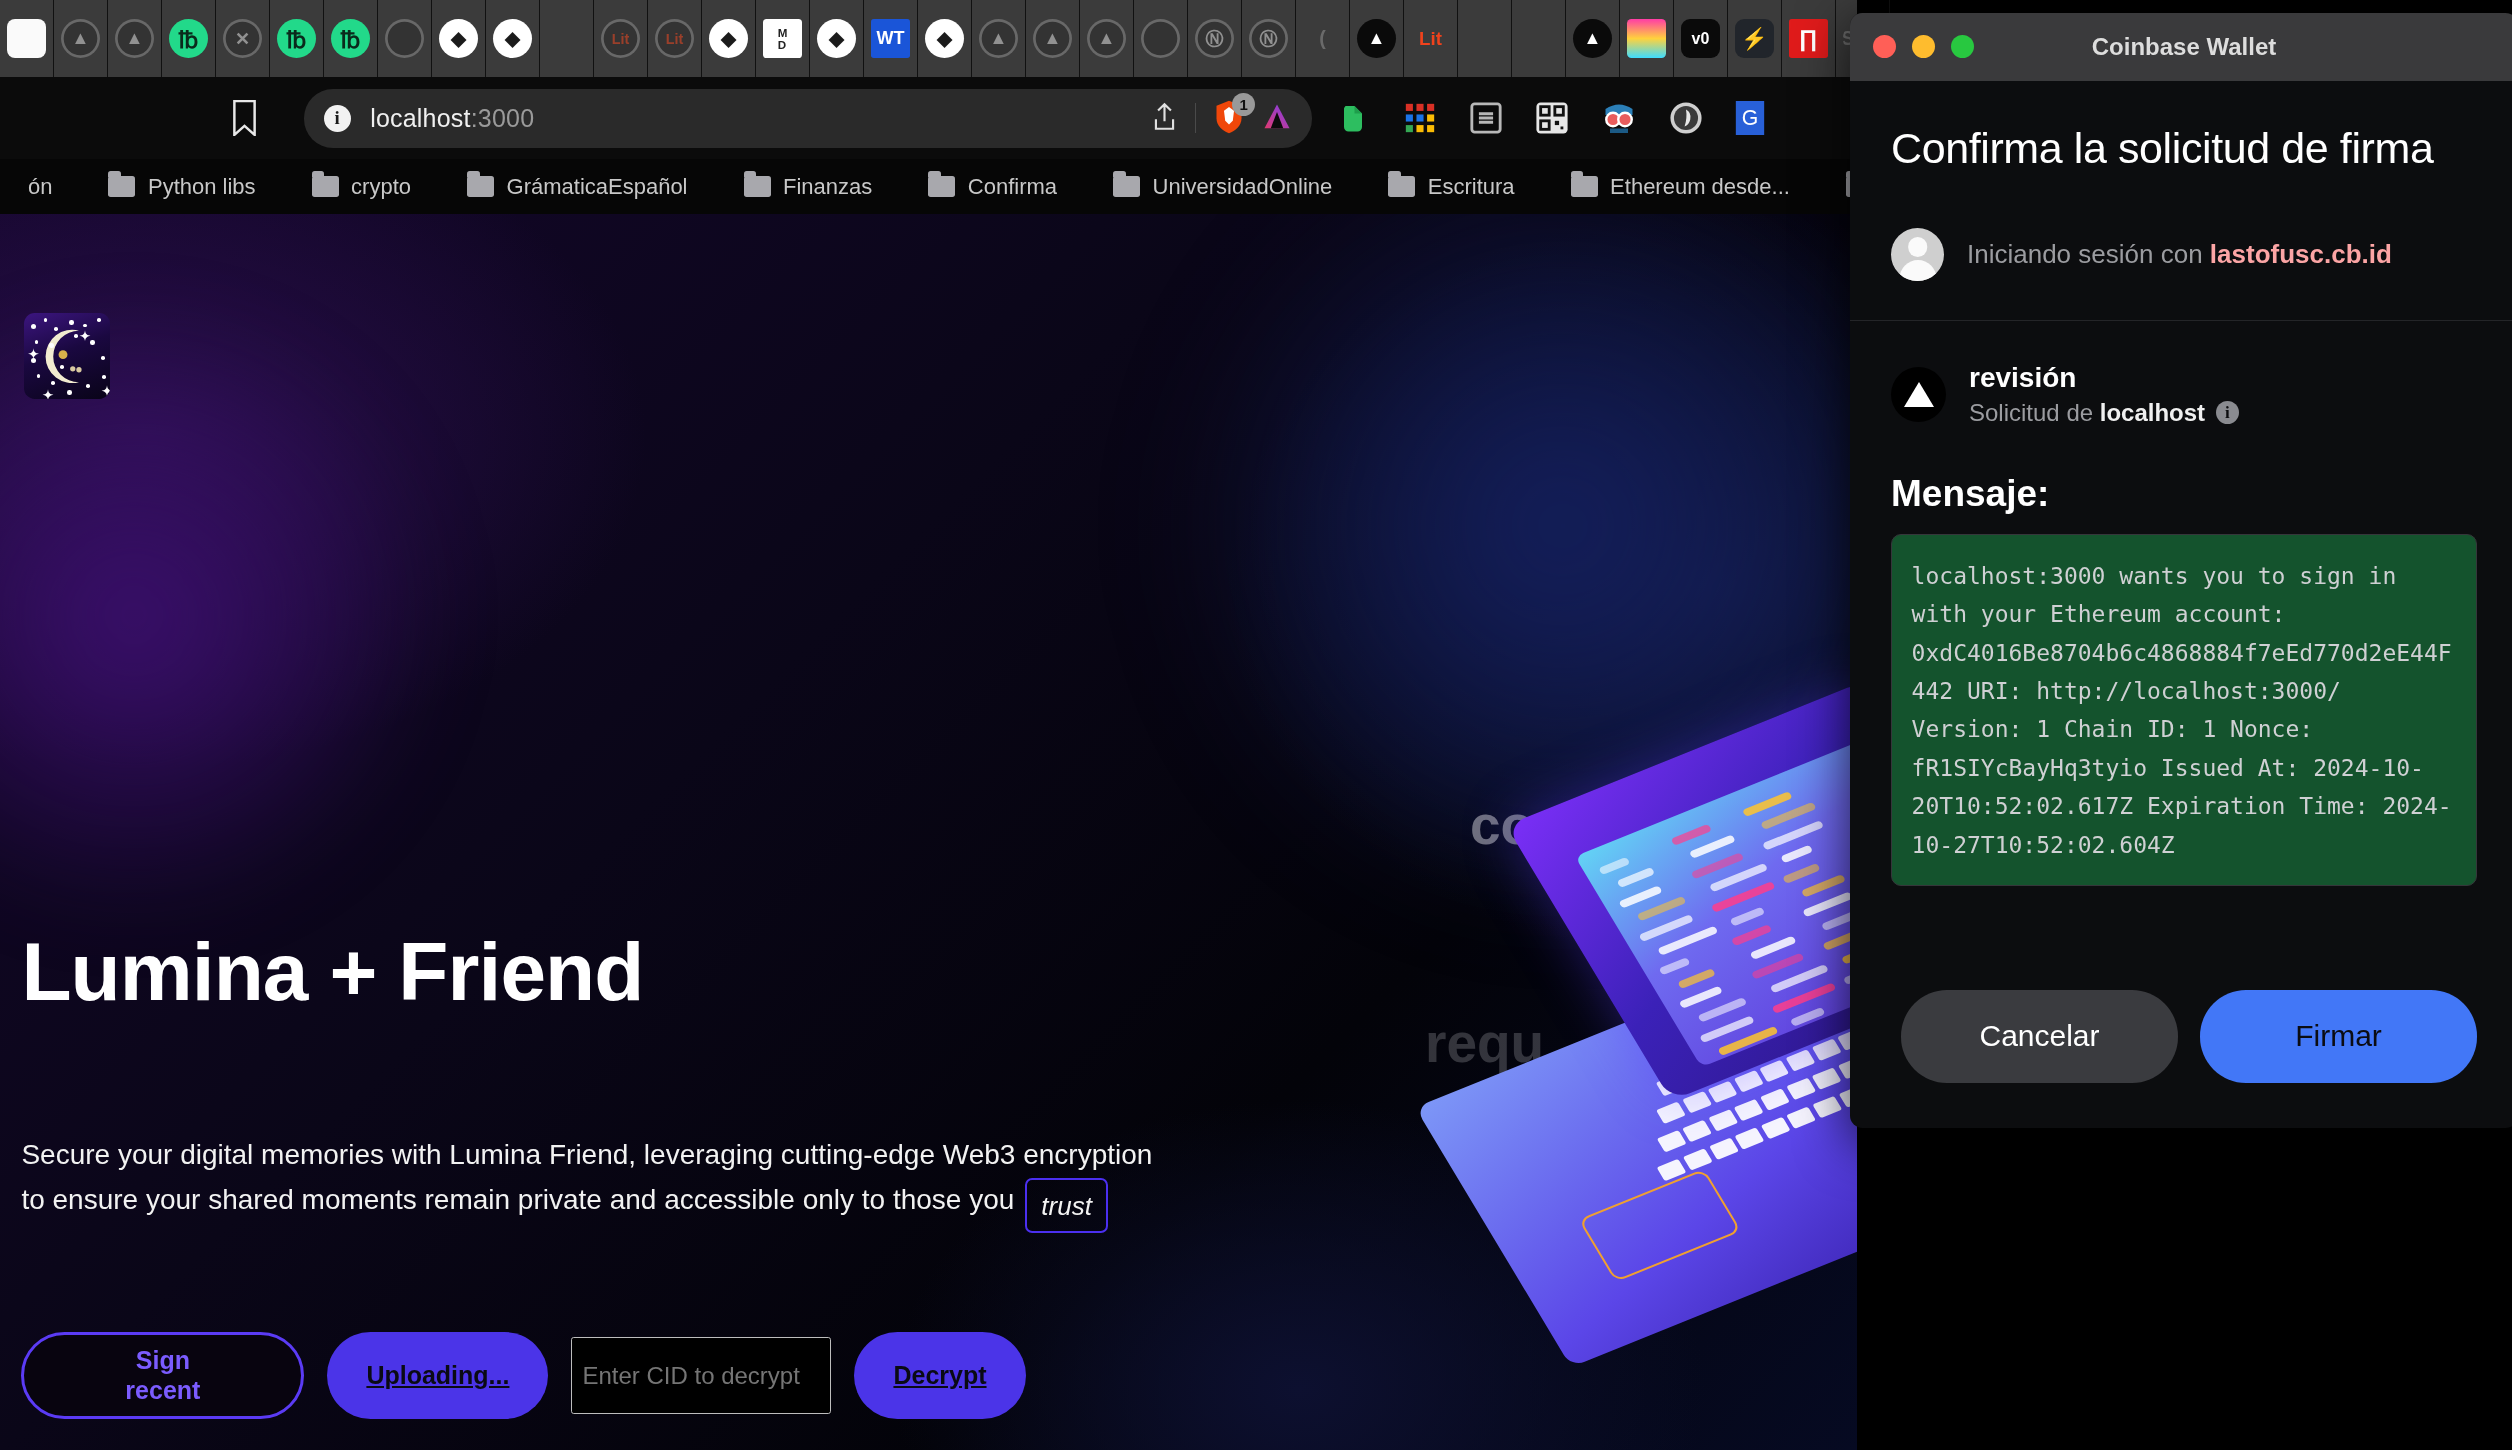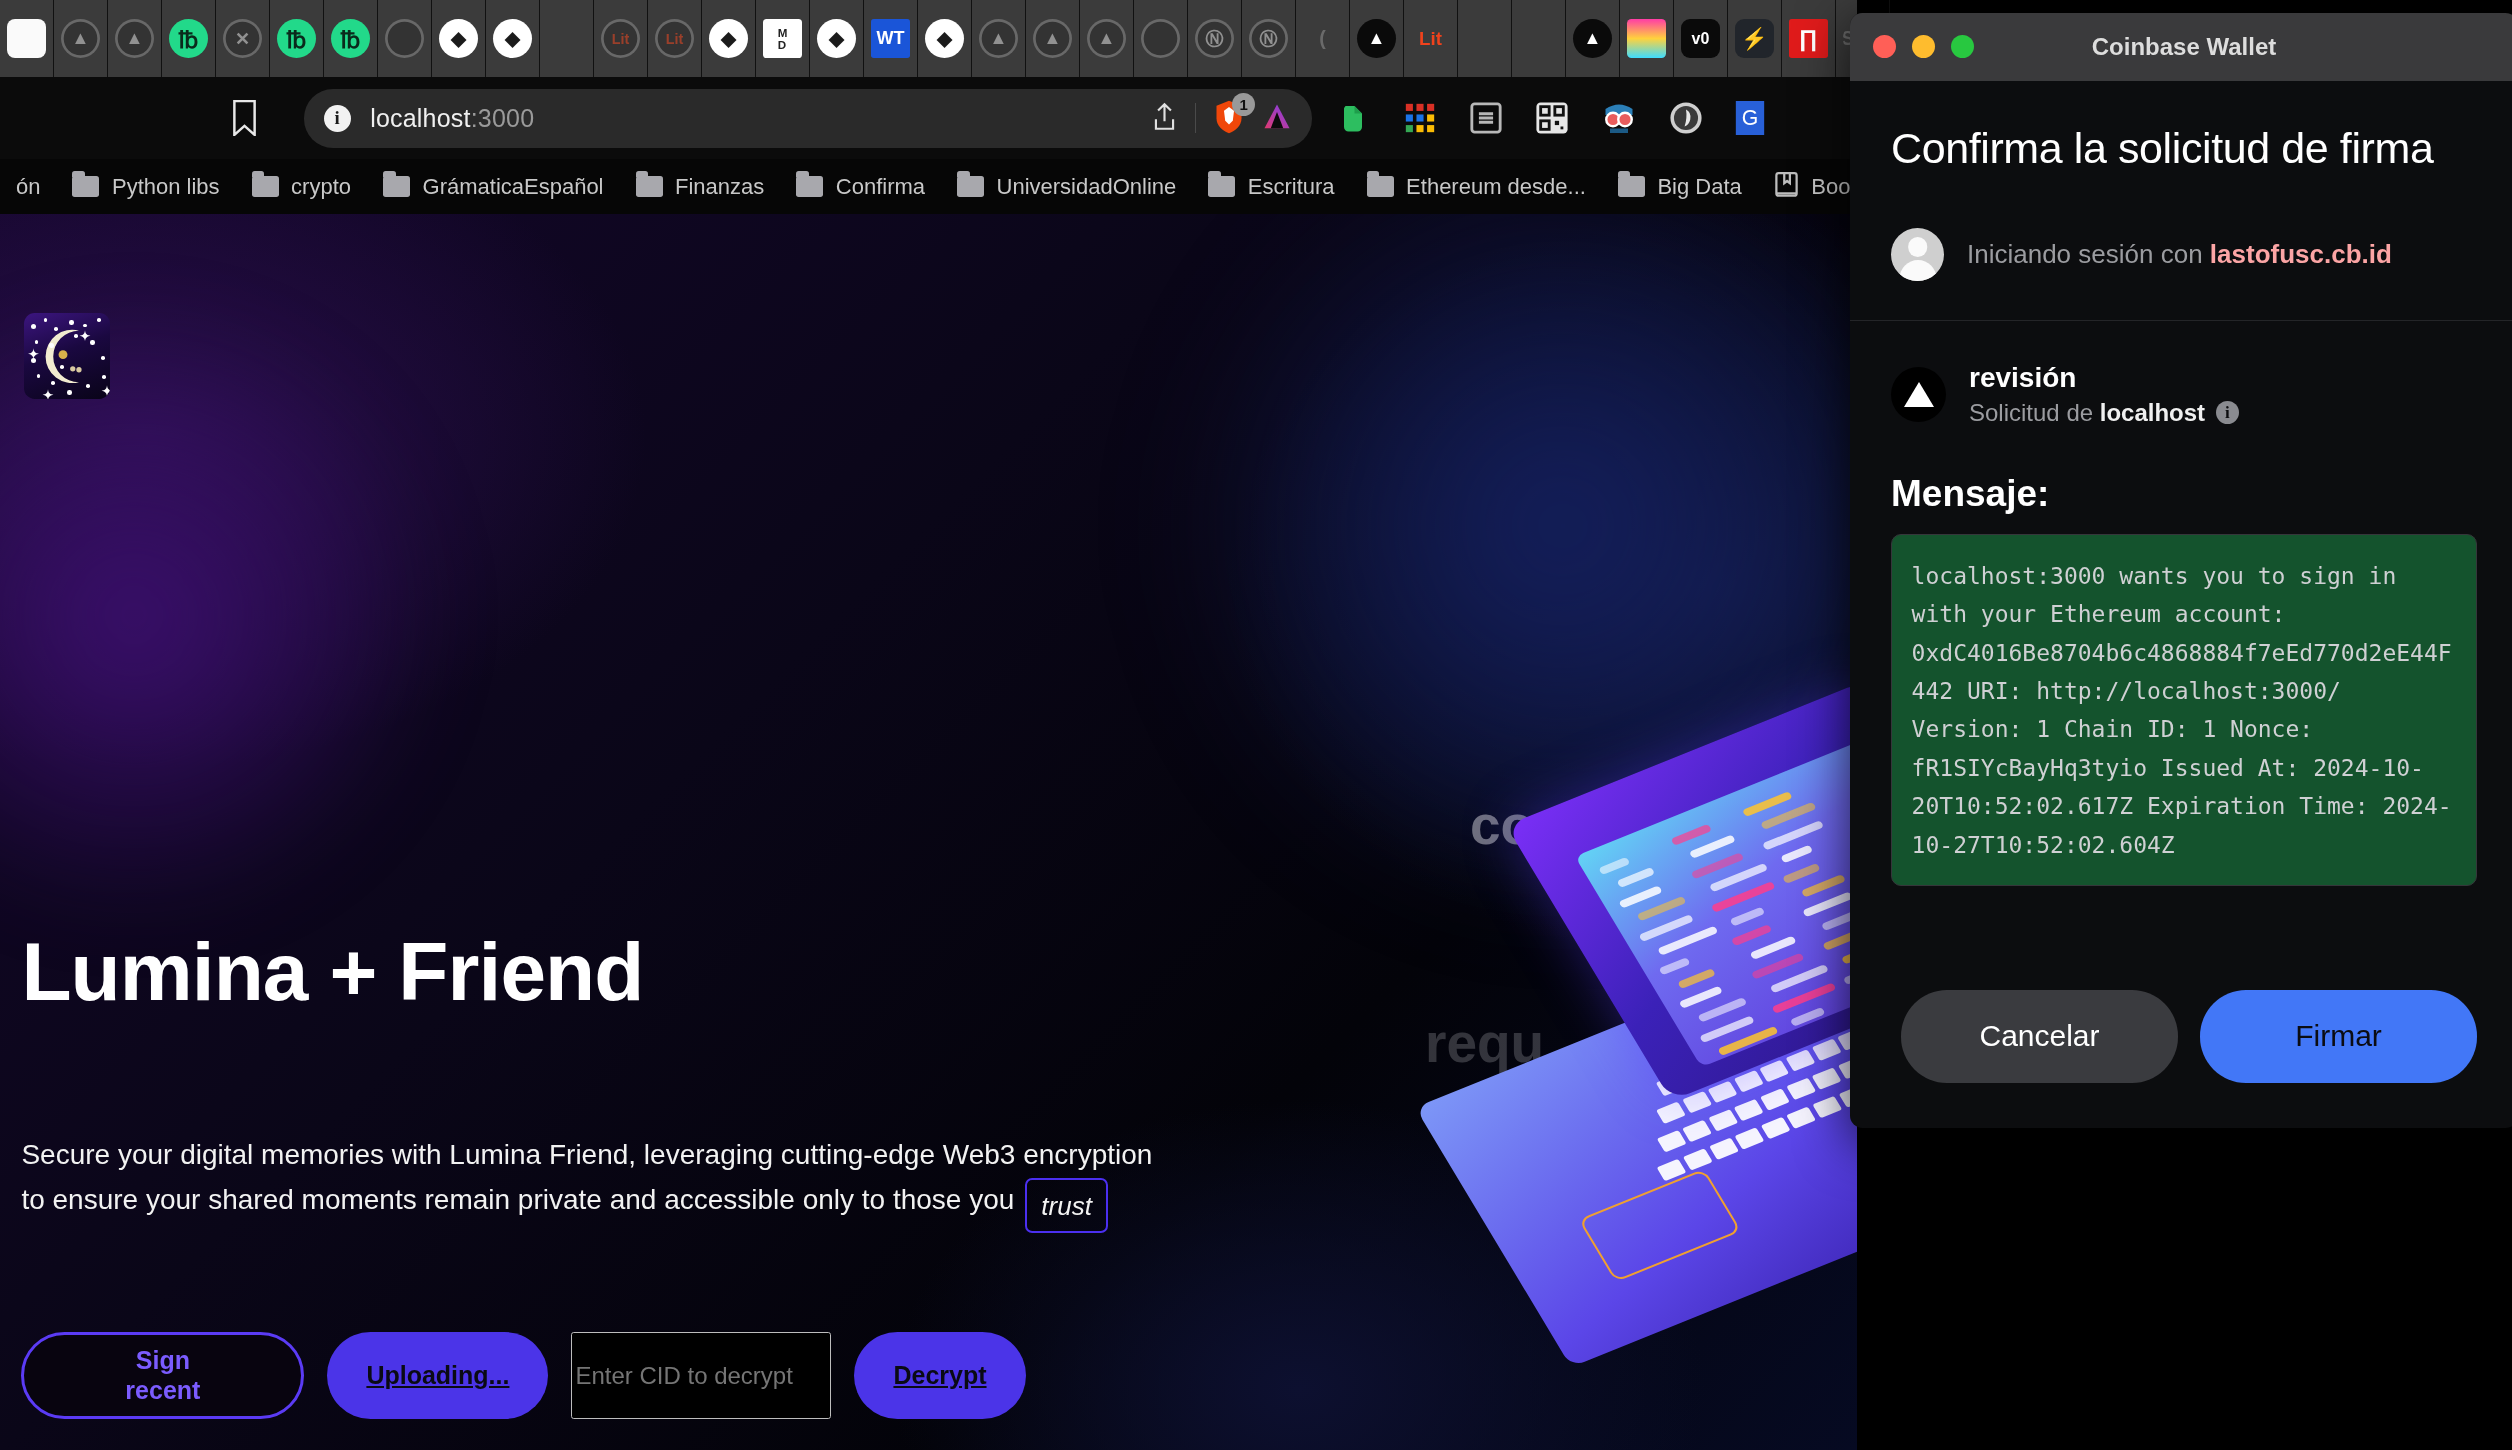--- a/index.html
+++ b/index.html
@@ -42,21 +42,21 @@
   .url-right { margin-left:auto; display:flex; align-items:center; gap:18px; }
   .vsep { width:1.8px; height:30px; background:#4a4a4a; }
   .toolbar-right {
     margin-left:23px; display:flex; align-items:center; gap:32px;
   }
 
   .bk-bar {
     position:absolute; left:0; top:159px; width:1857px; height:55px;
     background:#060606; display:flex; align-items:center; overflow:hidden;
   }
-  .bk-item { display:flex; align-items:center; gap:12.5px; padding:0 16px; flex:0 0 auto; height:55px; }
+  .bk-item { display:flex; align-items:center; gap:12.5px; padding:0 28px; flex:0 0 auto; height:55px; }
   .bk-label { font-size:22px; color:#c8c8c8; white-space:nowrap; }
   .folder {
     width:27px; height:21.4px; background:#a8a8ad; border-radius:2.7px; position:relative; flex:0 0 auto;
   }
   .folder::before { content:""; position:absolute; left:0; top:-4.5px; width:12.5px; height:5.3px;
     background:#a8a8ad; border-radius:2.7px 2.7px 0 0; }
 
   
   .page {
     position:absolute; left:0; top:214px; width:1857px; height:1237px;
@@ -93,22 +93,22 @@
   }
 
   .btn-row { position:absolute; left:21.4px; top:1118px; display:flex; align-items:center; gap:23px; }
   .btn {
     height:87px; border-radius:44px; display:flex; align-items:center; justify-content:center;
     font-size:25px; font-weight:bold; text-align:center; cursor:pointer; line-height:1.18;
   }
   .btn-outline { width:283px; background:#08040f; border:3.6px solid #5b3bf5; color:#7b5cff; }
   .btn-solid { background:#4b34e8; color:#0a0a14; padding:0 39px;text-decoration:underline; }
   .cid-input {
-    width:260px; height:87px; background:#000; border:1.8px solid #bdbdbd; border-radius:2.7px;
-    color:#c9c9c9; font-size:24px; padding:0 3px; outline:none;
+    width:260px; height:77px; background:#000; border:1.8px solid #bdbdbd; border-radius:2.7px;
+    color:#c9c9c9; font-size:24px; padding:0 10px; outline:none;
     font-family:"Liberation Sans", sans-serif;
   }
 
   
   .illus { position:absolute; left:1363px; top:463px; width:624px; height:695px; }
   .ghost-word { position:absolute; color:#c3c3c9; font-weight:bold; opacity:.55; }
   .gw1 { left:107px; top:116px; font-size:55px; }
   .gw2 { left:62px; top:334px; font-size:55px; opacity:.25; }
 
   .lid {

